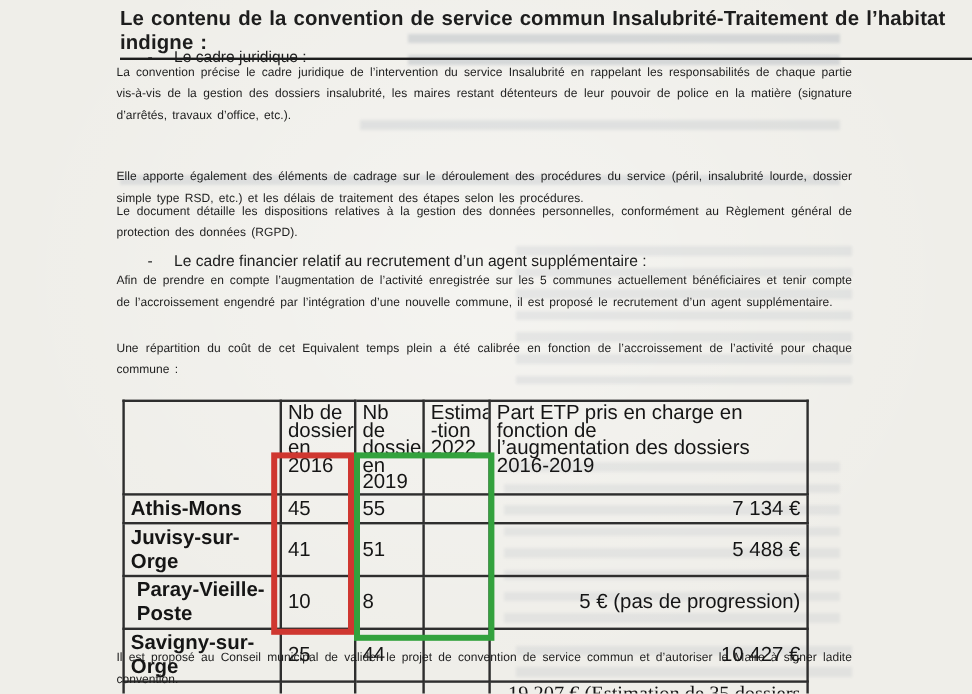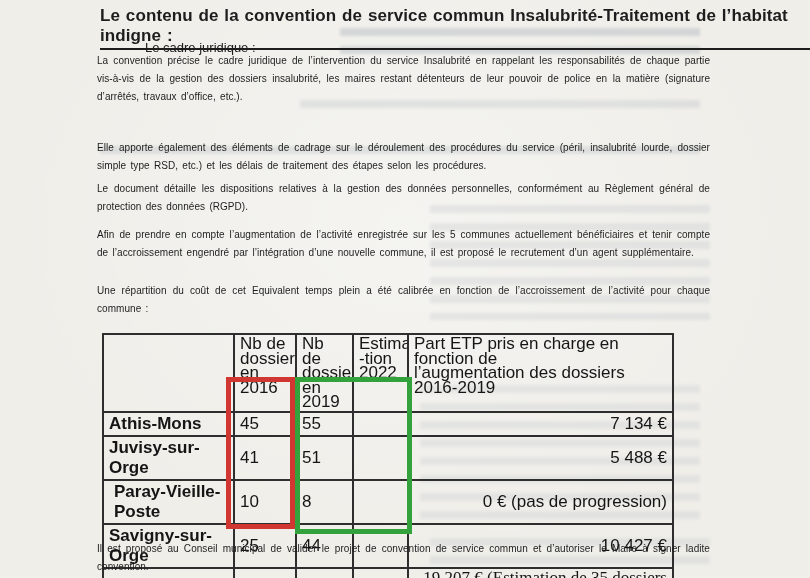--- a/index.html
+++ b/index.html
@@ -122,22 +122,25 @@
   <div class="bleed" style="left:420px; top:385px; width:280px; height:135px; opacity:.28;"></div>
   <div class="bleed" style="left:430px; top:538px; width:280px; height:36px;  opacity:.30;"></div>
 
   <div class="title">Le contenu de la convention de service commun Insalubrité-Traitement de l’habitat indigne :</div>
 
   <div class="bullet-line" style="top:40px;">
     <span class="dash">-</span><span>Le cadre juridique :</span>
   </div>
   <p class="txt" style="top:52px;">La convention précise le cadre juridique de l’intervention du service Insalubrité en rappelant les responsabilités de chaque partie vis-à-vis de la gestion des dossiers insalubrité, les maires restant détenteurs de leur pouvoir de police en la matière (signature d’arrêtés, travaux d’office, etc.).</p>
   <p class="txt" style="top:108px;margin-top:31px;">Elle apporte également des éléments de cadrage sur le déroulement des procédures du service (péril, insalubrité lourde, dossier simple type RSD, etc.) et les délais de traitement des étapes selon les procédures.</p>
-  <p class="txt" style="top:180px;">Le document détaille les dispositions relatives à la gestion des données personnelles, conformément au Règlement général de protection des données (RGPD).</p>
-
+  <p class="txt" style="top:168px;">Le document détaille les dispositions relatives à la gestion des données personnelles, conformément au Règlement général de protection des données (RGPD).</p>
+
+  <div class="bullet-line" style="top:210px;">
+    <span class="dash">-</span><span>Le cadre financier relatif au recrutement d’un agent supplémentaire :</span>
+  </div>
   <p class="txt" style="top:226px;">Afin de prendre en compte l’augmentation de l’activité enregistrée sur les 5 communes actuellement bénéficiaires et tenir compte de l’accroissement engendré par l’intégration d’une nouvelle commune, il est proposé le recrutement d’un agent supplémentaire.</p>
   <p class="txt" style="top:282px;">Une répartition du coût de cet Equivalent temps plein a été calibrée en fonction de l’accroissement de l’activité pour chaque commune :</p>
 
   <div class="table-wrap">
     <table class="communes">
       <colgroup>
         <col style="width:131px">
           <col style="width:62px">
           <col style="width:57px">
           <col style="width:55px">
@@ -170,21 +173,21 @@
         <td class="num">41</td>
         <td class="num">51</td>
         <td class="num"></td>
         <td class="part">5 488 €</td>
       </tr>
       <tr class="r-data">
         <td class="commune" style="padding-left:10px;">Paray-Vieille-Poste</td>
         <td class="num">10</td>
         <td class="num">8</td>
         <td class="num"></td>
-        <td class="part">0 € (pas de progression)</td>
+        <td class="part">5 € (pas de progression)</td>
       </tr>
       <tr class="r-data">
         <td class="commune">Savigny-sur-Orge</td>
         <td class="num">25</td>
         <td class="num">44</td>
         <td class="num"></td>
         <td class="part">10 427 €</td>
       </tr>
       <tr class="r-viry">
         <td class="commune">Viry-Châtillon</td>

